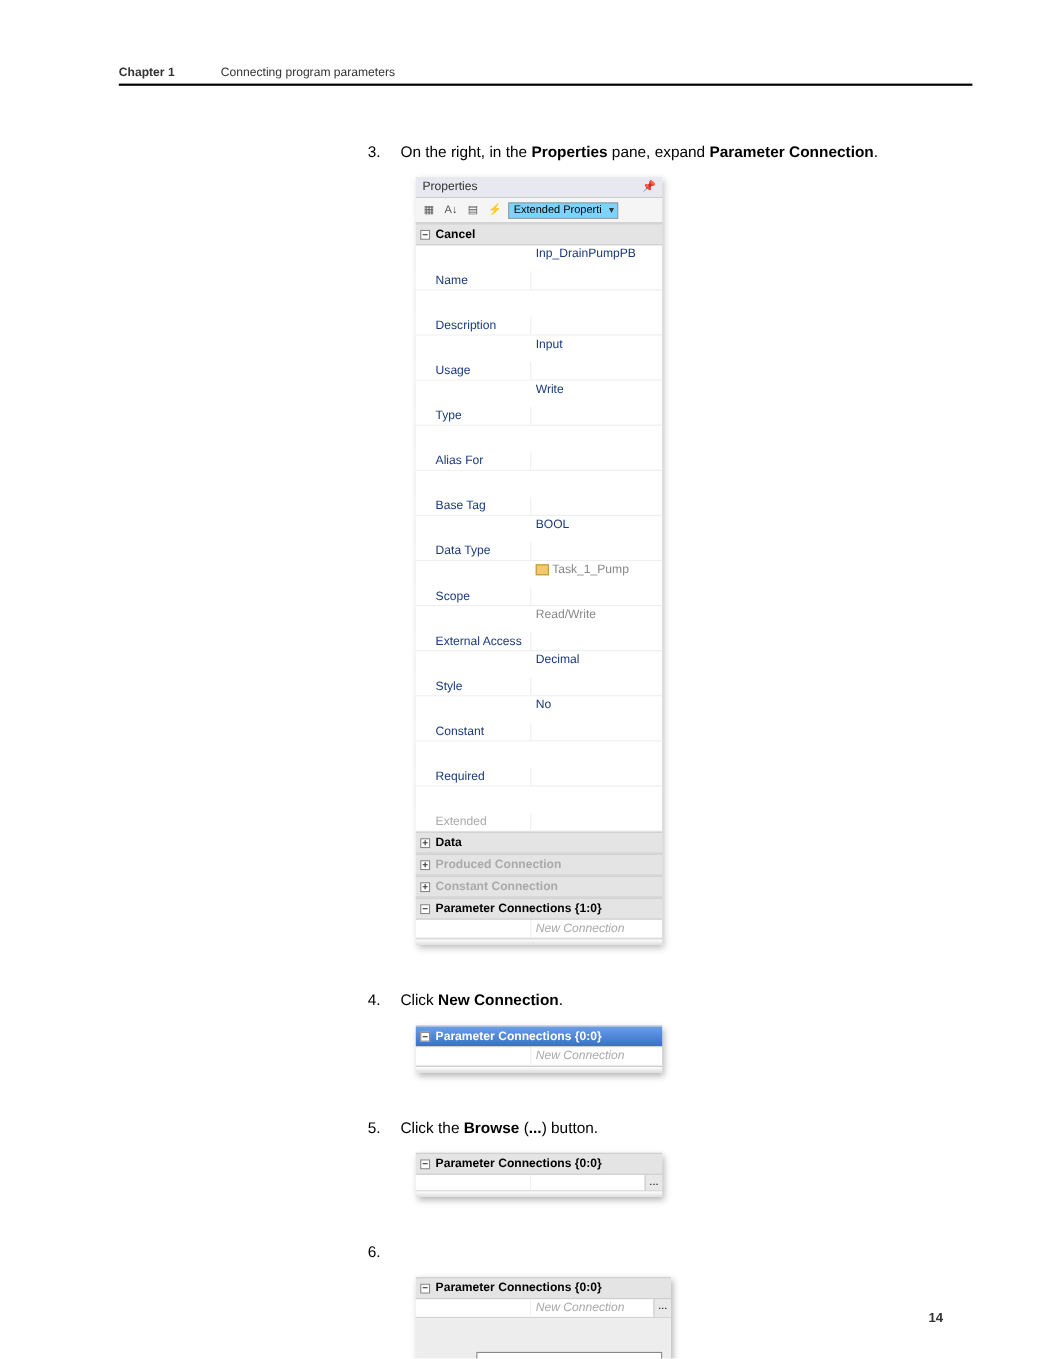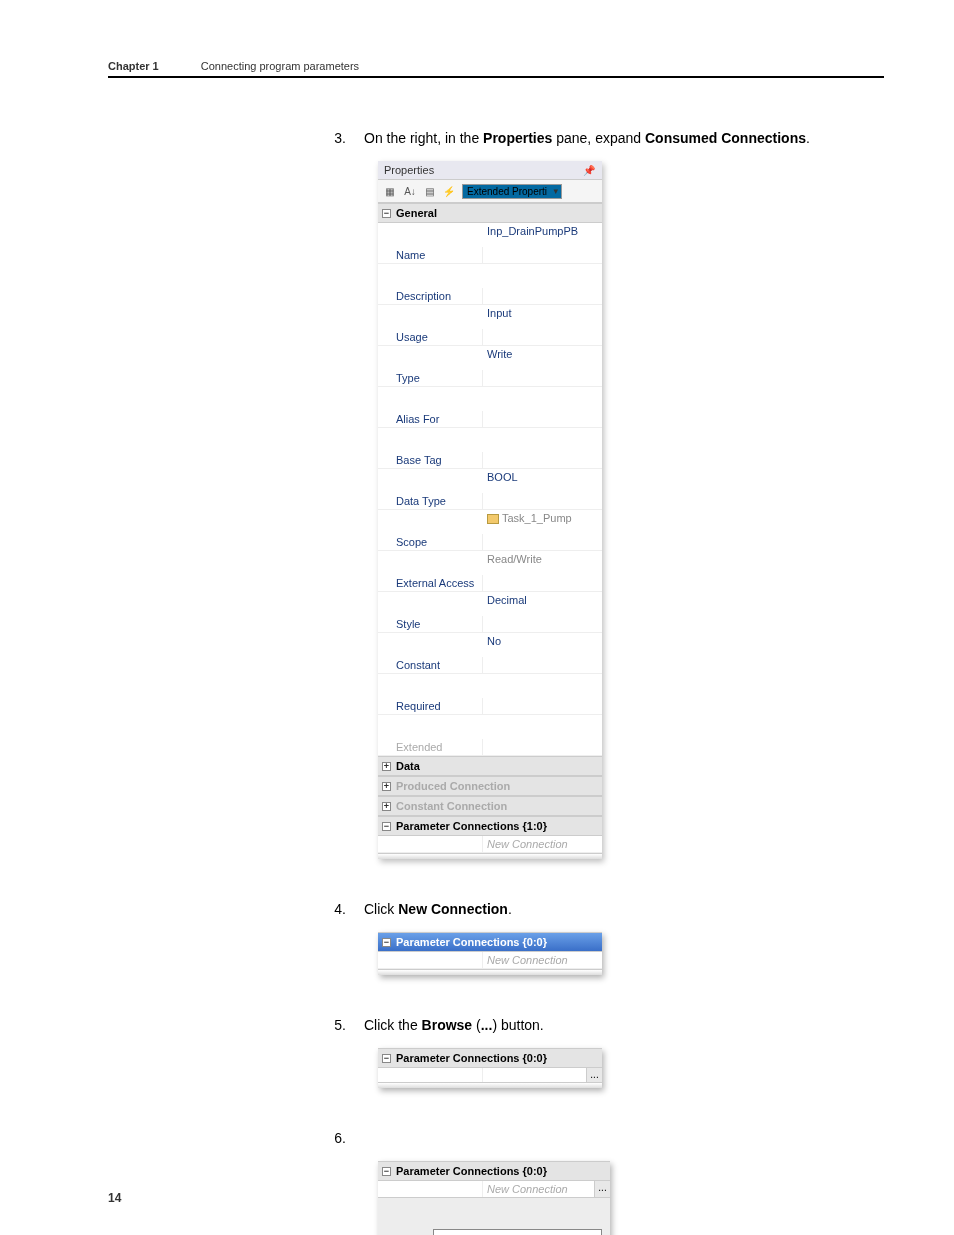--- a/index.html
+++ b/index.html
@@ -69,21 +69,21 @@
   }
   .tbicon {
     width: 16px; height: 16px;
     display: inline-flex; align-items: center; justify-content: center;
     font-size: 10px; color: #555;
   }
   .tb-select {
     border: 1px solid #999;
     padding: 1px 14px 1px 4px;
     font-size: 10px;
-    background: #0369a1;
+    background: #7dd3fc;
     position: relative;
   }
   .tb-select::after {
     content: "▾"; position: absolute; right: 3px; top: 1px; font-size: 9px; color: #333;
   }
   .grid-header {
     background: #e4e4e4;
     font-weight: bold;
     padding: 3px 6px 3px 18px;
     border-top: 1px solid #ccc;
@@ -205,20 +205,21 @@
 
   .footer {
     position: absolute;
     bottom: 30px;
     left: 108px;
     right: 70px;
     display: flex;
     align-items: center;
     font-size: 10px;
     color: #333;
+    justify-content: flex-end;
   }
   .footer .pagenum { font-weight: bold; font-size: 12px; width: 40px; }
   .footer .pub { flex: 1; text-align: center; }
 
   .pin-icon { font-size: 10px; color: #555; }
   .scope-icon { display: inline-block; width: 12px; height: 10px; background: #f3c96b; border: 1px solid #b89a40; margin-right: 3px; vertical-align: middle; }
 </style>
 </head>
 <body>
 
@@ -226,40 +227,40 @@
 
   <div class="header-area">
     <span class="chapter">Chapter 1</span>
     <span>Connecting program parameters</span>
   </div>
   <hr class="header-rule">
 
   <div class="step">
     <span class="num">3.</span>
     <span>
-      <span>On the right, in the </span><span class="bold">Properties</span><span> pane, expand </span><span class="bold">Consumed Connections</span><span>.</span>
+      <span>On the right, in the </span><span class="bold">Properties</span><span> pane, expand </span><span class="bold">Parameter Connection</span><span>.</span>
     </span>
   </div>
 
   <div class="props-pane">
     <div class="pane-title">
       <span>Properties</span>
       <span class="pin-icon">📌</span>
     </div>
     <div class="pane-toolbar">
       <span class="tbicon">▦</span>
       <span class="tbicon">A↓</span>
       <span class="tbicon">▤</span>
       <span class="tbicon">⚡</span>
       <span class="tb-select">Extended Properti</span>
     </div>
 
     <div class="grid-header">
       <span class="expander">−</span>
-      <span>General</span>
+      <span>Cancel</span>
     </div>
     <div class="grid-row">
         <span class="k">Name</span>
         <span class="v">Inp_DrainPumpPB</span>
       </div>
     <div class="grid-row">
         <span class="k">Description</span>
         <span class="v"></span>
       </div>
     <div class="grid-row">

